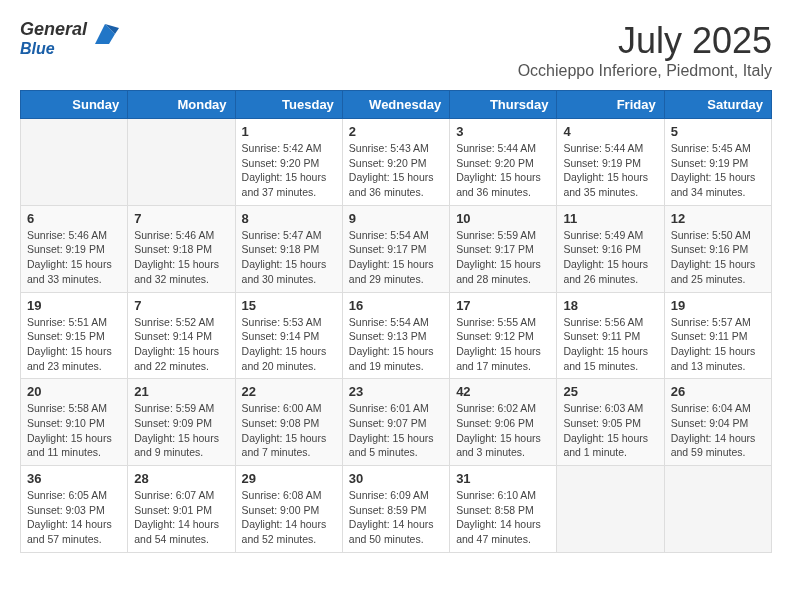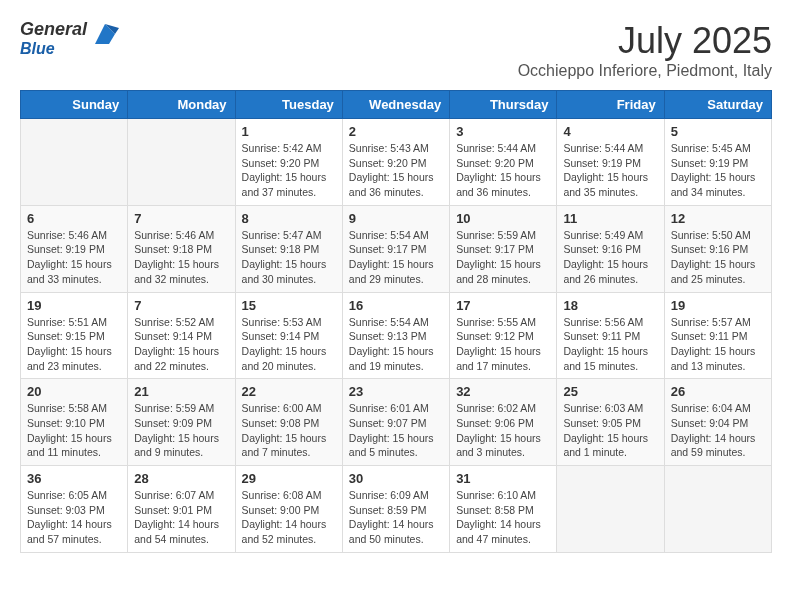--- a/index.html
+++ b/index.html
@@ -293,21 +293,21 @@
 and 7 minutes.</div>
         </td>
         <td>
           <span class="day-number">23</span>
           <div class="day-info">Sunrise: 6:01 AM
 Sunset: 9:07 PM
 Daylight: 15 hours
 and 5 minutes.</div>
         </td>
         <td>
-          <span class="day-number">32</span>
+          <span class="day-number">42</span>
           <div class="day-info">Sunrise: 6:02 AM
 Sunset: 9:06 PM
 Daylight: 15 hours
 and 3 minutes.</div>
         </td>
         <td>
           <span class="day-number">25</span>
           <div class="day-info">Sunrise: 6:03 AM
 Sunset: 9:05 PM
 Daylight: 15 hours

